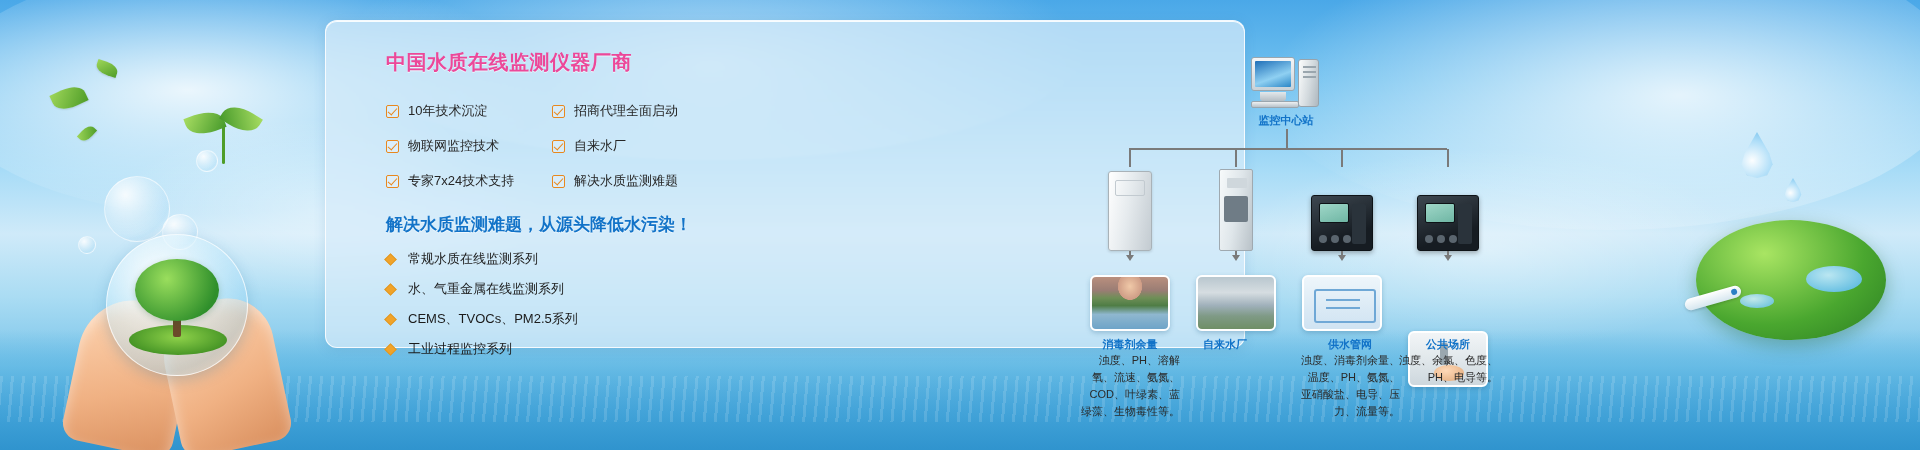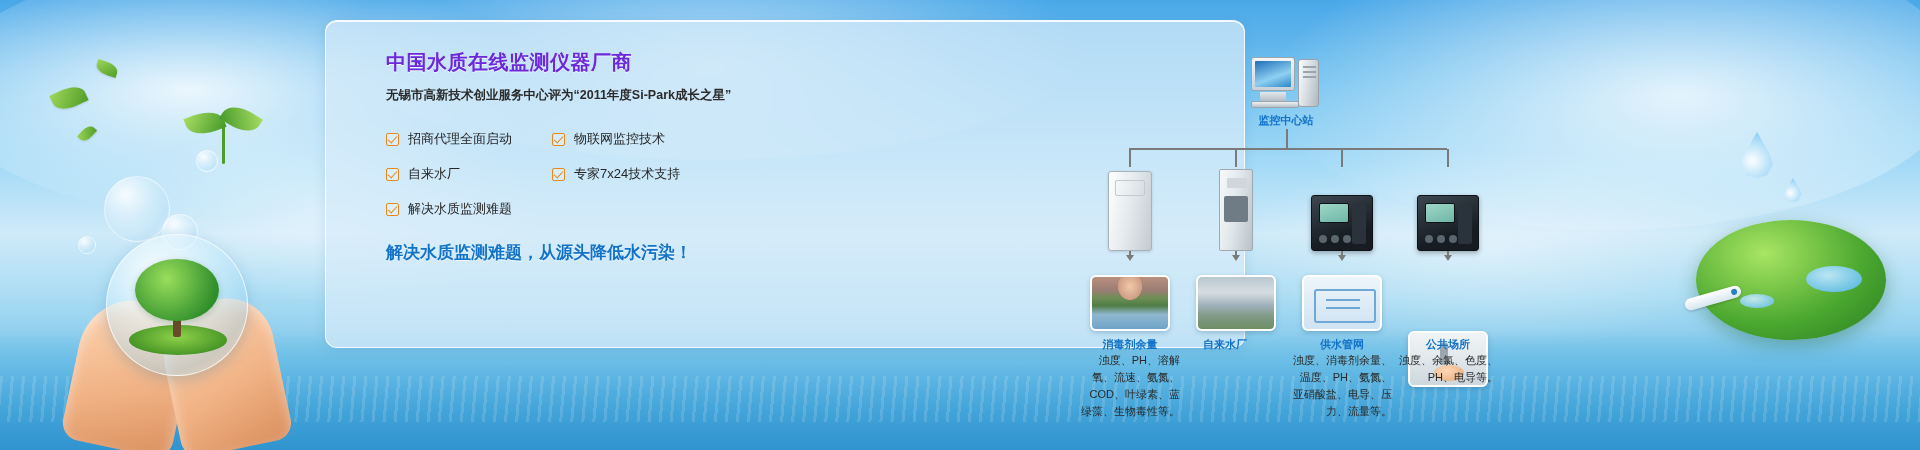--- a/index.html
+++ b/index.html
@@ -80,21 +80,21 @@
   .droplet.small{right:118px;top:178px;width:18px;height:24px;}
 
   
   .card{position:absolute;left:325px;top:20px;width:920px;height:328px;
     border-radius:12px;background:rgba(215,236,250,.72);
     border:1px solid rgba(255,255,255,.85);
     box-shadow:0 2px 12px rgba(60,130,180,.18), inset 0 1px 0 rgba(255,255,255,.9);
     backdrop-filter:blur(1px);}
   .card-left{position:absolute;left:60px;top:28px;width:345px;}
 
-  .headline{color:#6d28d9;font-size:20px;font-weight:bold;letter-spacing:.5px;
+  .headline{color:#ec4899;font-size:20px;font-weight:bold;letter-spacing:.5px;
     text-shadow:0 1px 0 rgba(255,255,255,.6);white-space:nowrap;font-family:Liberation Mono, monospace;}
   .subline{margin-top:11px;color:#2b2b2b;font-size:12.5px;font-weight:bold;white-space:nowrap;}
 
   .feat{margin-top:22px;display:flex;flex-wrap:wrap;width:332px;}
   .feat-item{display:flex;align-items:center;width:166px;height:26px;margin-bottom:9px;}
   .chk{width:13px;height:13px;border:1.5px solid #e8881e;border-radius:2px;
        position:relative;flex:none;margin-right:9px;background:rgba(255,255,255,.25);}
   .chk:after{content:"";position:absolute;left:2.5px;top:.5px;width:4px;height:8px;
        border:solid #e8881e;border-width:0 1.6px 1.6px 0;transform:rotate(42deg);}
   .feat-item span{color:#262626;font-size:13px;white-space:nowrap;}
@@ -211,25 +211,28 @@
   <div class="ball"></div>
     <div class="lake"></div>
     <div class="lake2"></div>
     <div class="meter"></div>
 </div>
 
 <div class="card">
   <div class="card-left">
 
     <div class="headline">中国水质在线监测仪器厂商</div>
-    <div class="subline">无锡市高新技术创业服务中心评为“2011年度Si-Park成长之星”</div>
 
     <div class="feat">
       <div class="feat-item">
         <span class="chk"></span>
+        <span>10年技术沉淀</span>
+      </div>
+      <div class="feat-item">
+        <span class="chk"></span>
         <span>招商代理全面启动</span>
       </div>
       <div class="feat-item">
         <span class="chk"></span>
         <span>物联网监控技术</span>
       </div>
       <div class="feat-item">
         <span class="chk"></span>
         <span>自来水厂</span>
       </div>
@@ -238,20 +241,38 @@
         <span>专家7x24技术支持</span>
       </div>
       <div class="feat-item">
         <span class="chk"></span>
         <span>解决水质监测难题</span>
       </div>
     </div>
 
     <div class="headline2">解决水质监测难题，从源头降低水污染！</div>
 
+    <div class="blist">
+      <div class="blist-item">
+        <span class="dmd"></span>
+        <span>常规水质在线监测系列</span>
+      </div>
+      <div class="blist-item">
+        <span class="dmd"></span>
+        <span>水、气重金属在线监测系列</span>
+      </div>
+      <div class="blist-item">
+        <span class="dmd"></span>
+        <span>CEMS、TVOCs、PM2.5系列</span>
+      </div>
+      <div class="blist-item">
+        <span class="dmd"></span>
+        <span>工业过程监控系列</span>
+      </div>
+    </div>
   </div>
 
   <div class="diagram">
 
     <div class="pc">
       <div class="mon">
           <div class="scr"></div>
         </div>
       <div class="base"></div>
       <div class="kbd"></div>
@@ -310,21 +331,21 @@
     <div class="card-img img-pipe" style="left:231px"></div>
     <div class="card-img img-tap" style="left:337px"></div>
 
     <div class="cap" style="left:7px">
       <div class="t">消毒剂余量</div>
       <div class="d">浊度、PH、溶解氧、流速、氨氮、COD、叶绿素、蓝绿藻、生物毒性等。</div>
     </div>
     <div class="cap" style="left:102px">
       <div class="t">自来水厂</div>
     </div>
-    <div class="cap" style="left:219px">
+    <div class="cap" style="left:227px">
       <div class="t">供水管网</div>
       <div class="d">浊度、消毒剂余量、温度、PH、氨氮、亚硝酸盐、电导、压力、流量等。</div>
     </div>
     <div class="cap" style="left:325px">
       <div class="t">公共场所</div>
       <div class="d">浊度、余氯、色度、PH、电导等。</div>
     </div>
   </div>
 </div>
 

